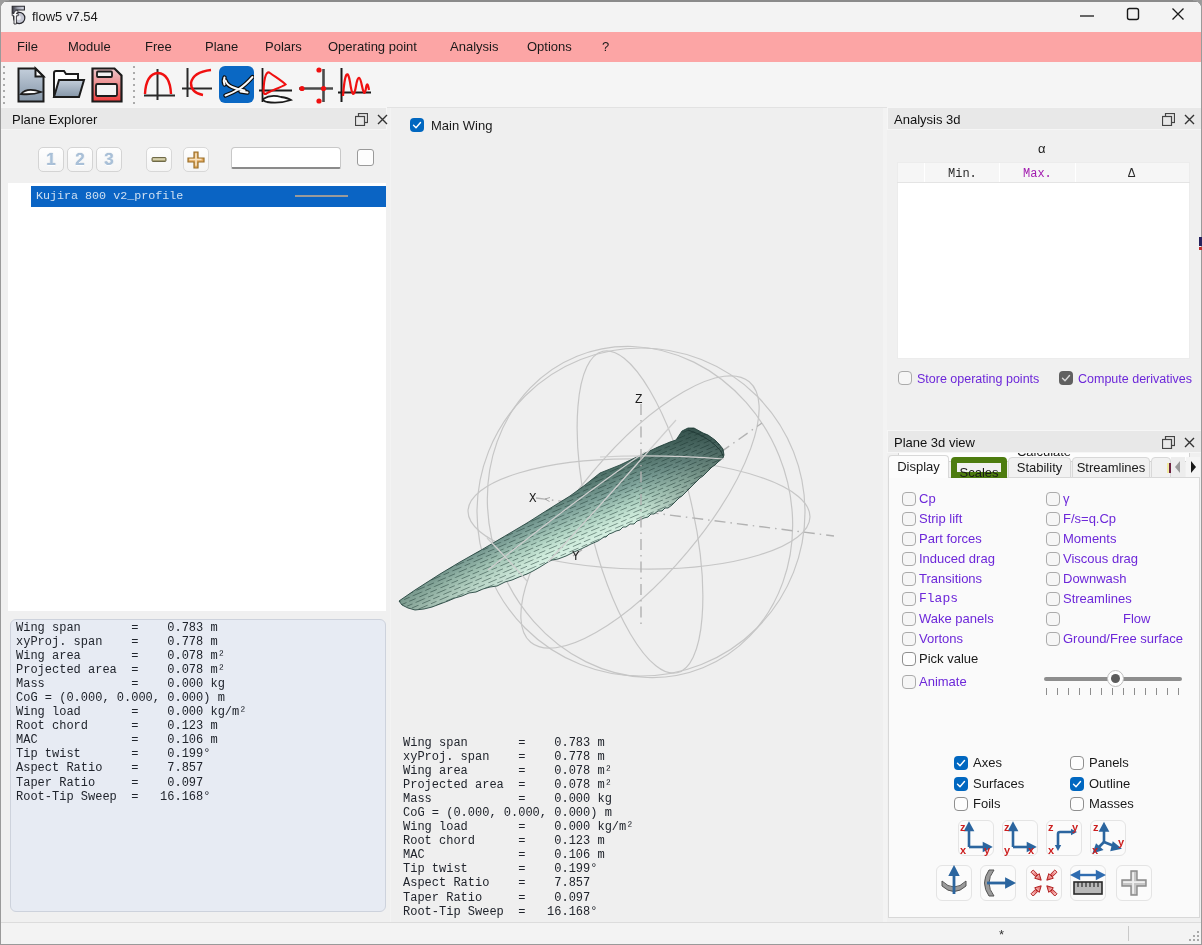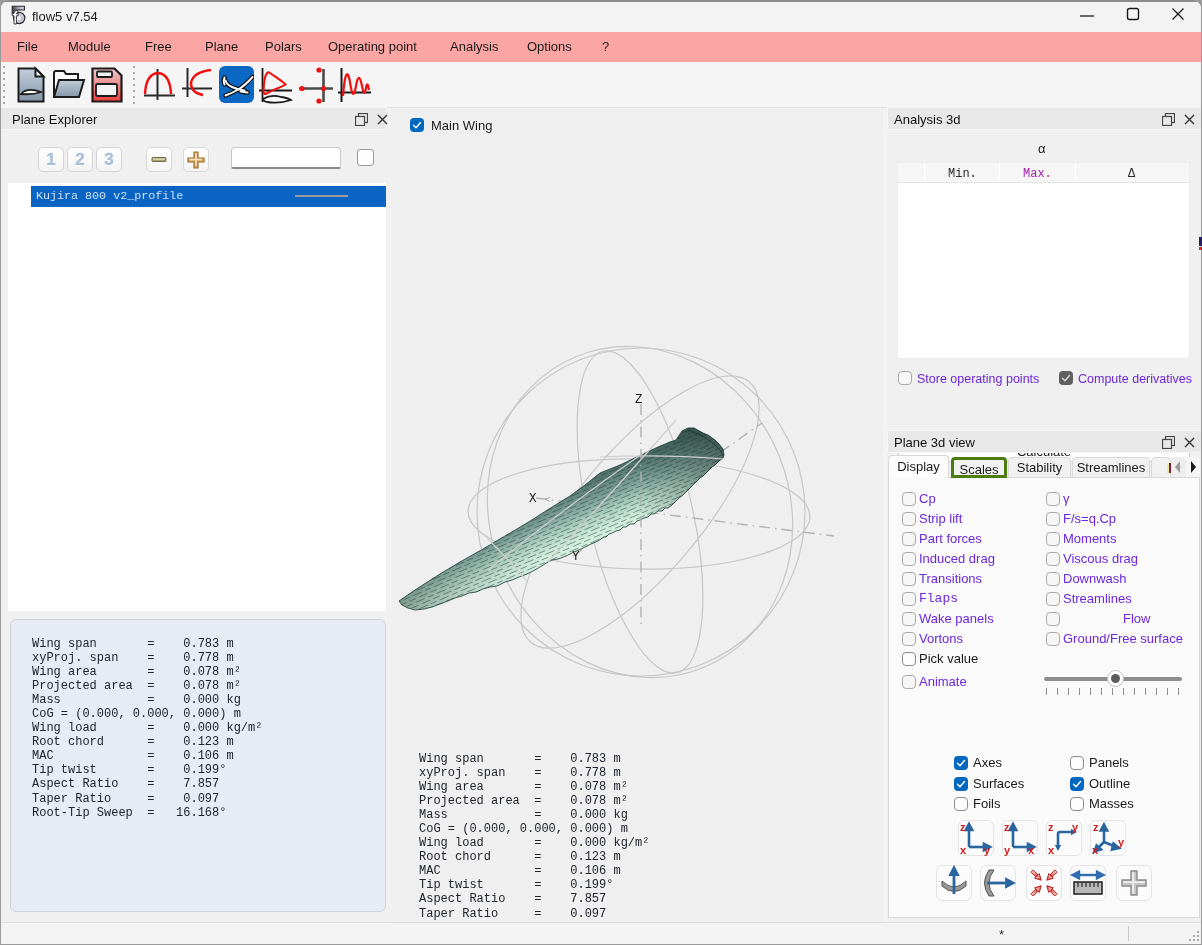--- a/index.html
+++ b/index.html
@@ -1,21 +1,21 @@
 <!DOCTYPE html>
 <html><head>
 <meta charset="utf-8">
 <style>
 html,body{margin:0;padding:0;}
 body{width:1202px;height:945px;position:relative;overflow:hidden;background:#f3f3f3;
  font-family:"Liberation Sans",sans-serif;color:#1a1a1a;-webkit-font-smoothing:antialiased;}
 .a{position:absolute;}
 .mono{font-family:"Liberation Mono",monospace;}
 .graytxt{color:#6d28d9;}
-pre{margin:16px;font-family:"Liberation Mono",monospace;font-size:12px;line-height:14.05px;color:#20242c;}
+pre{margin:0;font-family:"Liberation Mono",monospace;font-size:12px;line-height:14.05px;color:#20242c;}
 .dockttl{background:#e8e8e8;border:1px solid #f6f6f6;box-sizing:border-box;}
 .dockttl .t{position:absolute;left:11px;top:4px;font-size:13px;color:#111;}
 .cb{position:absolute;width:14px;height:14px;box-sizing:border-box;border:1px solid #8f8f8f;border-radius:4px;background:#fdfdfd;}
 .cb.dis{border-color:#ababab;background:#f6f6f6;}
 .cb.chk{background:#0067c0;border:none;}
 .cb.chk svg{position:absolute;left:1px;top:1px;}
 .cblbl{position:absolute;font-size:13px;white-space:nowrap;}
 .tb-sep{position:absolute;width:2px;background-image:repeating-linear-gradient(180deg,#ababab 0 2px,transparent 2px 6px);}
 </style>
 </head>
@@ -318,21 +318,21 @@
       <rect x="3.5" y="0.5" width="9" height="9" fill="none" stroke="#444" stroke-width="1.2"></rect>
       <rect x="0.5" y="3.5" width="9" height="9" fill="#e8e8e8" stroke="#444" stroke-width="1.2"></rect>
     </svg>
  <svg class="a" style="left:296px;top:6px;" width="11" height="11">
       <path d="M1 1 L10 10 M10 1 L1 10" stroke="#333" stroke-width="1.4"></path>
     </svg>
 </div>
 
 <div class="a" style="left:888px;top:477px;width:312px;height:441px;background:#fafafa;border:1px solid #d8d8d8;box-sizing:border-box;"></div>
 
-<div class="a" style="left:951px;top:457px;width:56px;height:21px;background:#f1f1f1;border:3px solid #4d7c0f;border-radius:4px 4px 0 0;box-sizing:border-box;text-align:center;font-size:13px;line-height:20px;">Scales</div>
+<div class="a" style="left:951px;top:457px;width:56px;height:21px;background:#f1f1f1;border:6px solid #4d7c0f;border-radius:4px 4px 0 0;box-sizing:border-box;text-align:center;font-size:13px;line-height:20px;">Scales</div>
 <div class="a" style="left:1008px;top:457px;width:63px;height:21px;background:#f1f1f1;border:1px solid #d8d8d8;border-radius:4px 4px 0 0;box-sizing:border-box;text-align:center;font-size:13px;line-height:20px;">Stability</div>
 <div class="a" style="left:1072px;top:457px;width:78px;height:21px;background:#f1f1f1;border:1px solid #d8d8d8;border-radius:4px 4px 0 0;box-sizing:border-box;text-align:center;font-size:13px;line-height:20px;">Streamlines</div>
 <div class="a" style="left:1151px;top:457px;width:20px;height:21px;background:#f1f1f1;border:1px solid #d8d8d8;border-radius:4px 4px 0 0;box-sizing:border-box;"></div>
 <div class="a" style="left:1167px;top:463px;width:1.5px;height:10px;background:#f0eba0;"></div>
 <div class="a" style="left:1168.5px;top:463px;width:2.5px;height:10px;background:#6d2040;"></div>
 <div class="a" style="left:888px;top:455px;width:61px;height:23px;background:#fcfcfc;border:1px solid #d8d8d8;border-bottom:none;border-radius:4px 4px 0 0;box-sizing:border-box;text-align:center;font-size:13px;line-height:21px;">Display</div>
 <div class="a" style="left:1171px;top:457px;width:14px;height:20px;background:#ededed;"></div>
 <svg class="a" style="left:1171px;top:457px;" width="14" height="20">
     <path d="M9 4 L4 10 L9 16 z" fill="#9a9a9a"></path>
   </svg>

